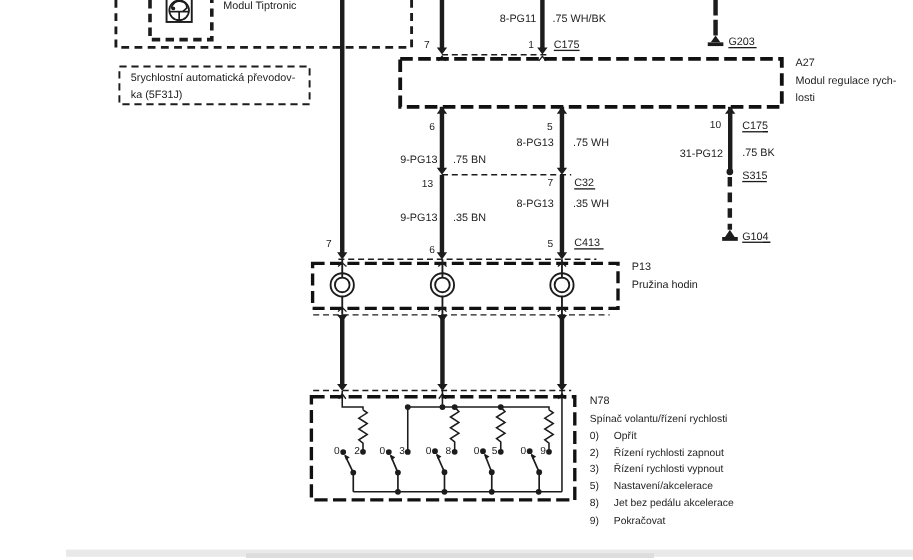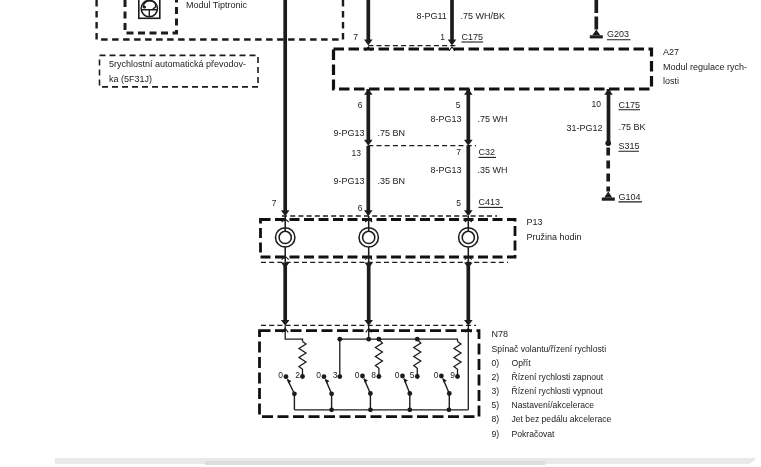--- a/index.html
+++ b/index.html
@@ -1,16 +1,16 @@
 <!DOCTYPE html>
 <html><head>
 <meta charset="utf-8">
 <style>
   html,body{margin:0;padding:0;background:#ffffff;}
-  #page{position:relative;width:761px;height:467px;background:#ffffff;overflow:hidden;border-radius:23px;}
+  #page{position:relative;width:761px;height:467px;background:#ffffff;overflow:hidden;}
   svg{position:absolute;left:0;top:0;}
   text{font-family:"Liberation Sans",sans-serif;fill:#1c1c1c;}
   .lbl{font-size:9px;}
   .pin{font-size:8.5px;}
   .leg{font-size:8.6px;}
 </style>
 </head>
 <body>
 <div id="page">
 <svg width="761" height="467" viewBox="0 0 761 467">

